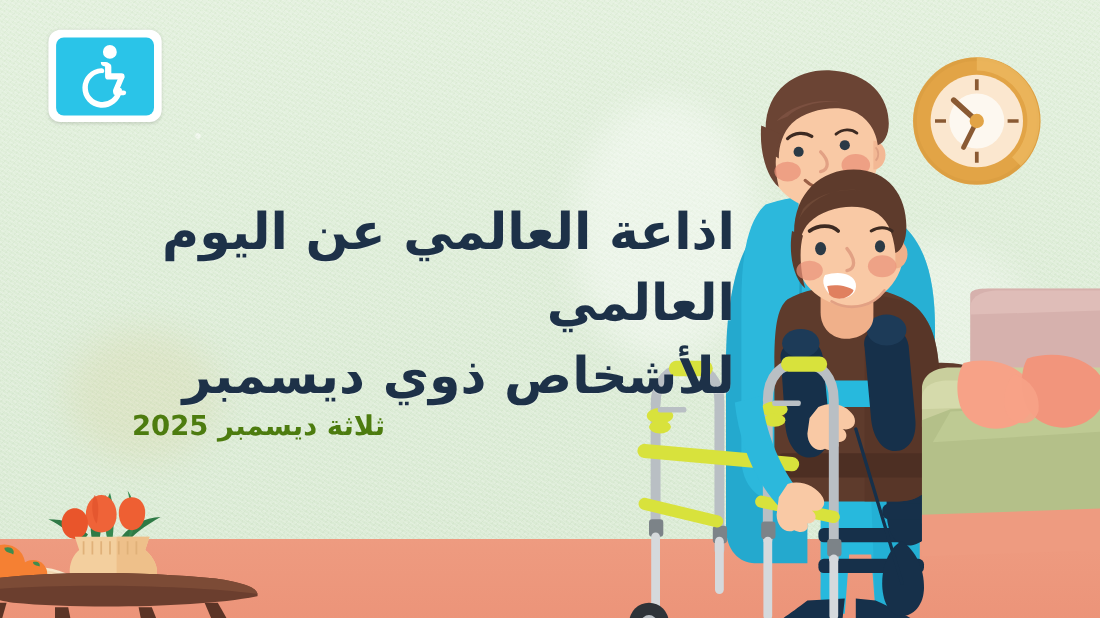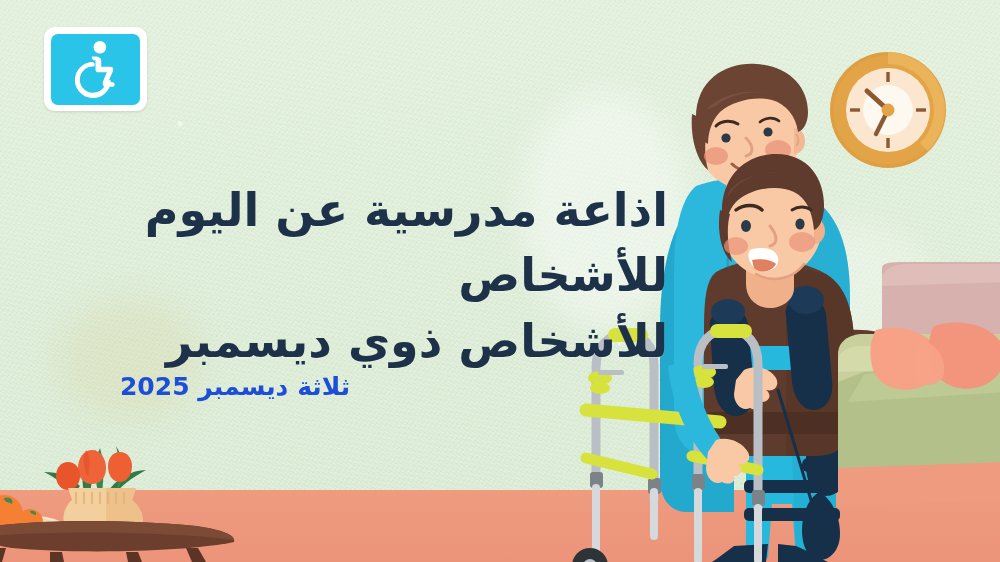--- a/index.html
+++ b/index.html
@@ -61,21 +61,21 @@
     color:#1d3148;
     font-weight:bold;
     font-size:46px;
     line-height:1.42;
     letter-spacing:0px;
     text-shadow:0 1px 0 rgba(255,255,255,.25);
   }
   .subtitle{
     position:absolute;left:0;top:372px;width:470px;
     text-align:center;direction:rtl;
-    color:#1d4ed8;
+    color:#4d7c0f;
     font-weight:bold;
     font-size:25px;
   }
   
   .table{position:absolute;left:-14px;top:432px;width:256px;height:130px;}
   .sofa{position:absolute;left:838px;top:262px;width:170px;height:260px;}
   
   .scene{position:absolute;left:520px;top:60px;width:480px;height:502px;}
   .nolabel{user-select:none;}
 </style>
@@ -355,19 +355,19 @@
                C190 100 70 98 6 104 C-6 102 -10 98 -6 96 Z" fill="#7c4b36"></path>
 
       <path d="M10 116 L20 116 L16 130 L2 130 Z" fill="#5b3426"></path>
       <path d="M64 120 L76 120 L78 130 L64 130 Z" fill="#5b3426"></path>
       <path d="M140 120 L152 120 L156 130 L142 130 Z" fill="#5b3426"></path>
       <path d="M200 116 L212 116 L220 130 L206 130 Z" fill="#5b3426"></path>
     </svg>
   </div>
 
   <div class="title-block">
-    <div class="title-line">اذاعة مدرسية عن اليوم للأشخاص</div>
+    <div class="title-line">اذاعة العالمي عن اليوم العالمي</div>
     <div class="title-line">للأشخاص ذوي ديسمبر</div>
   </div>
 
   <div class="subtitle">ثلاثة ديسمبر 2025</div>
 
 </div>
 
 </body></html>

